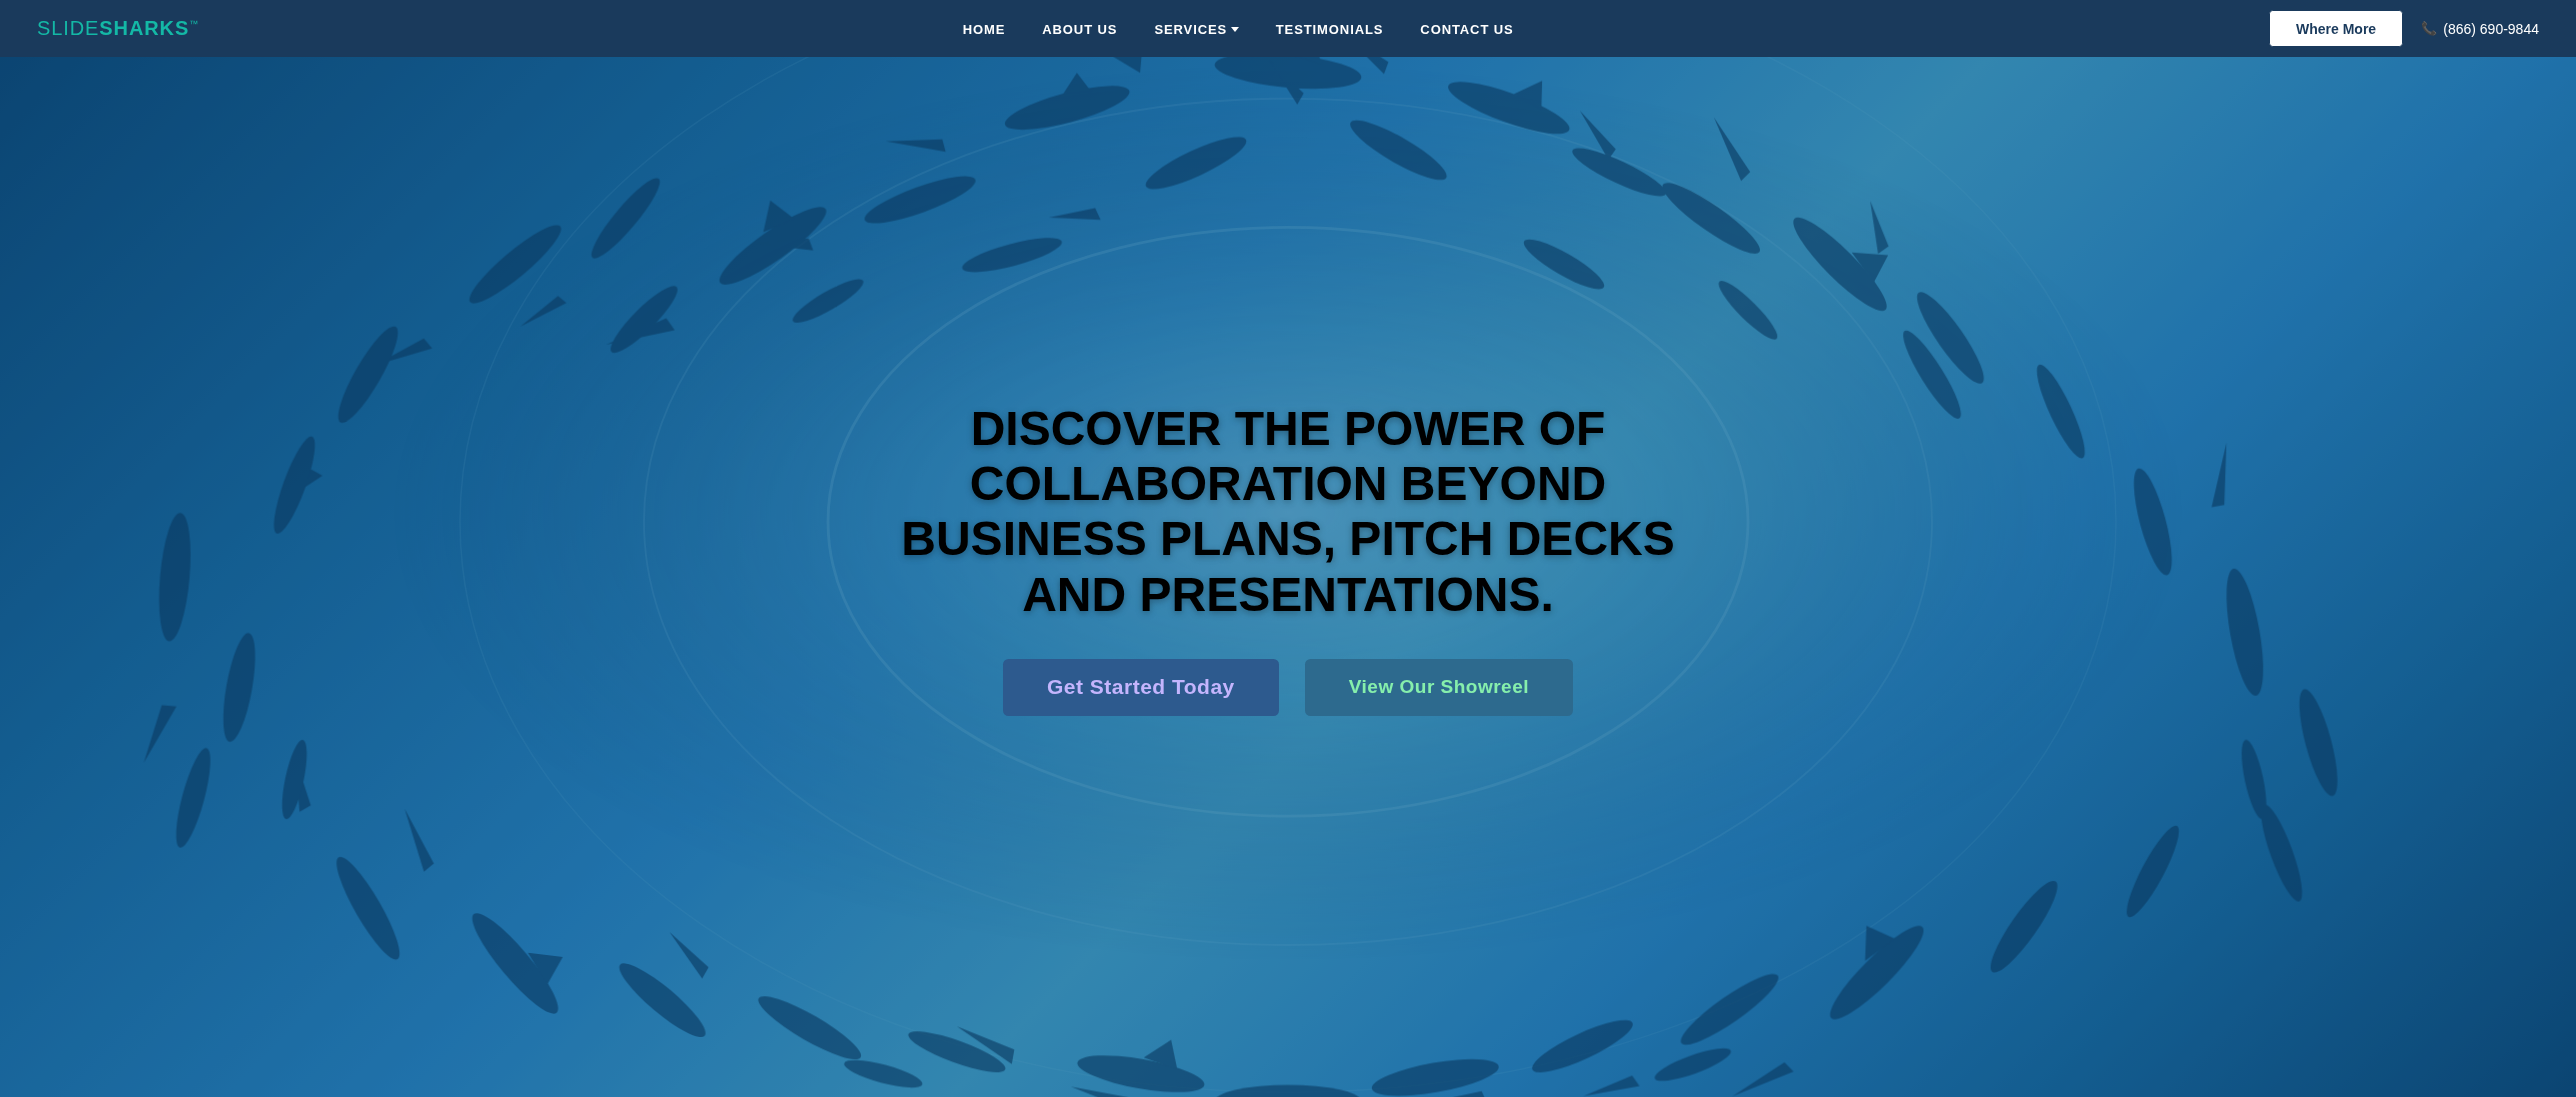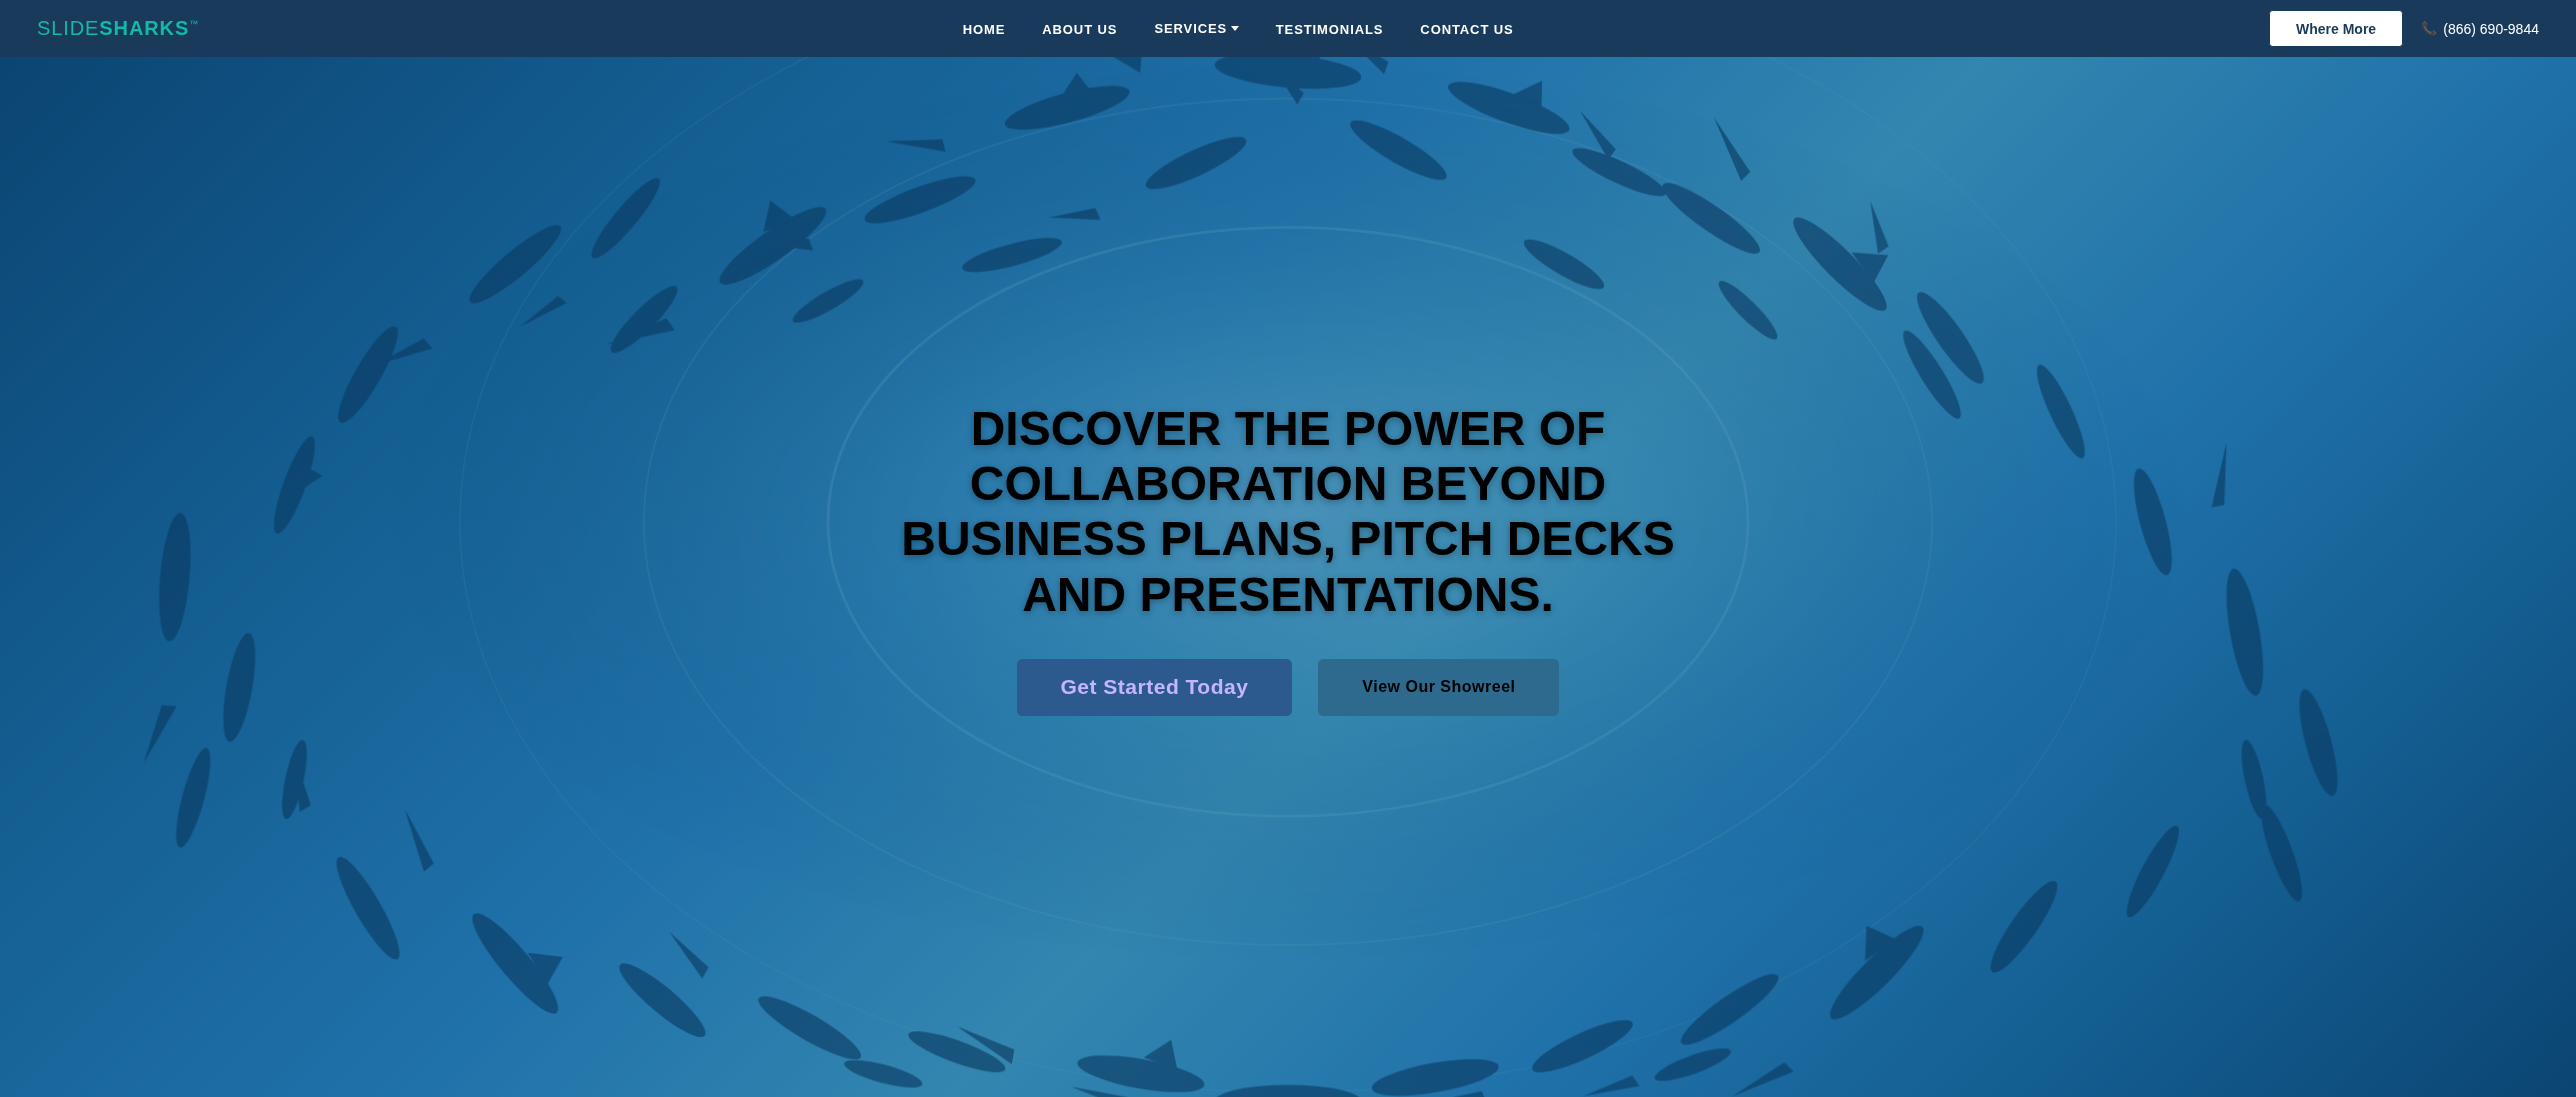--- a/index.html
+++ b/index.html
@@ -32,21 +32,21 @@
     .nav-logo span.slide {
       font-weight: 400;
     }
     .nav-logo span.sharks {
       font-weight: 900;
       position: relative;
     }
 
     .nav-links {
       display: flex;
-      align-items: flex-start;
+      align-items: flex-end;
       gap: 37px;
       list-style: none;
       margin-left: 8px;
     }
 
     .nav-links a {
       color: white;
       text-decoration: none;
       font-size: 13px;
       font-weight: 600;
@@ -172,25 +172,25 @@
       padding: 16.6px 44px;
       border-radius: 5.5px;
       font-size: 21px;
       font-weight: 700;
       cursor: pointer;
       letter-spacing: 0.5px;
     }
 
     .btn-secondary {
       background-color: #2d6a8e;
-      color: #000000;
+      color: #86efac;
       border: none;
       padding: 16.6px 44px;
       border-radius: 5.5px;
-      font-size: 16px;
+      font-size: 19px;
       font-weight: 600;
       cursor: pointer;
       letter-spacing: 0.5px;
     }
 
     .hero-tagline {
       color: white;
       font-size: 16.6px;
       font-weight: 700;
       margin-bottom: 33px;

